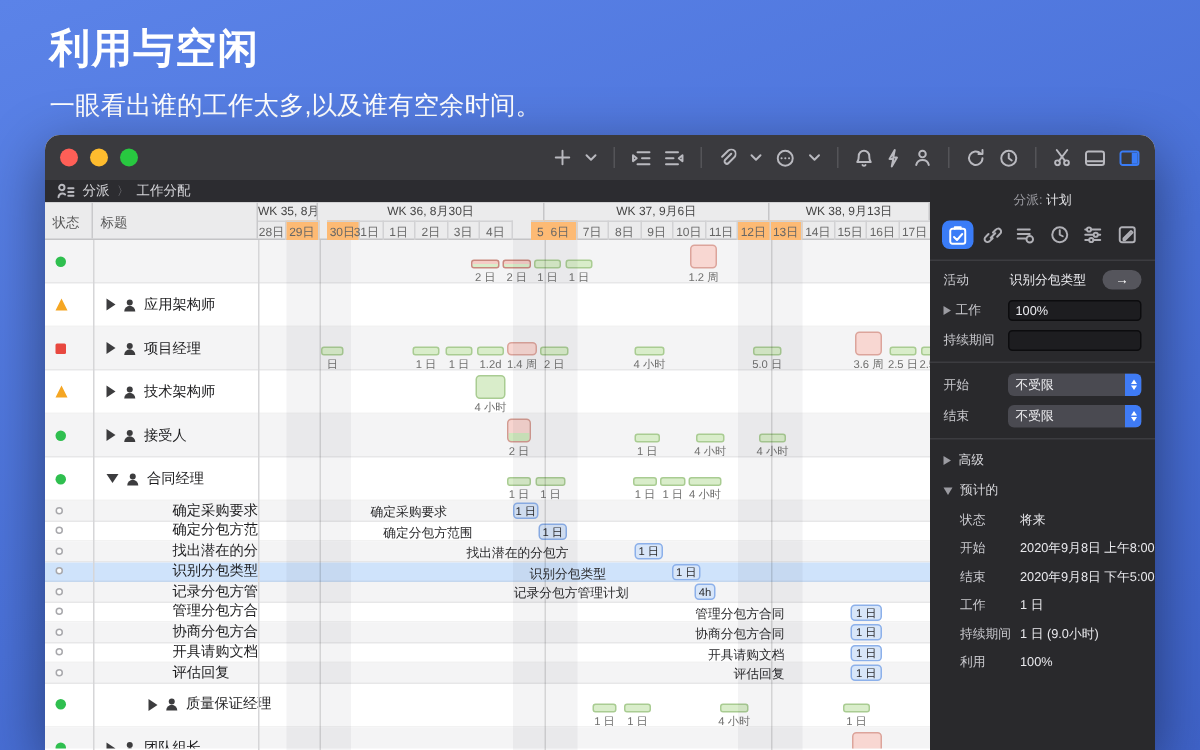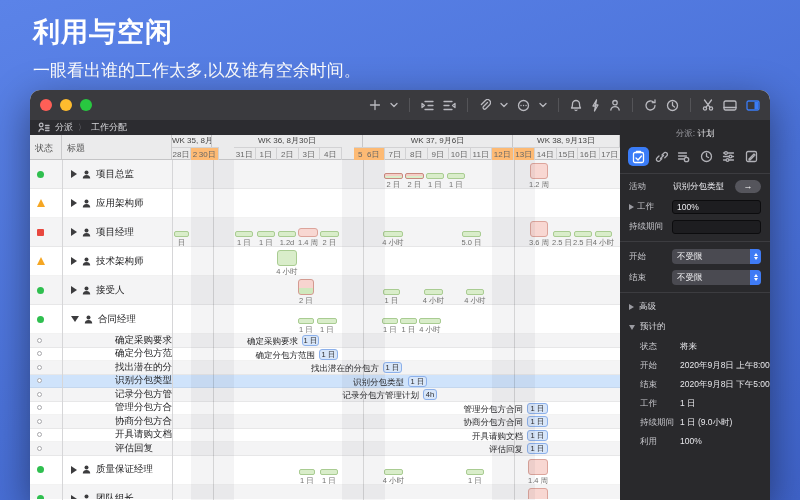--- a/index.html
+++ b/index.html
@@ -47,21 +47,21 @@
   .day-cell { position:absolute; top:12px; height:13px; border-right:1px solid #d2d2d4;
     border-top:1px solid #d2d2d4; font-size:8px; color:#666; text-align:center; line-height:13px; overflow:hidden; }
   .day-cell.we { background:#fdba74; }
   
   .rows { position:relative; height:339px; overflow:hidden; }
   .grid-row { position:relative; display:flex; width:100%; border-bottom:1px solid rgba(0,0,0,.05); }
   .grid-row.stripe { background:#f4f4f5; }
   .grid-row.selected { background:#cfe3fb; }
   .cell-status { width:32px; display:flex; align-items:center; padding-left:7px; }
   .cell-title { width:110px; display:flex; align-items:center; font-size:9.5px; color:#1d1d1f; gap:5px; overflow:hidden; white-space:nowrap; }
-  .cell-gantt { flex:1; position:relative; overflow:hidden; }
+  .cell-gantt { flex:1; position:relative; overflow:hidden;margin-left:40px; }
   .st-green { width:7px; height:7px; border-radius:50%; background:#2fbf4f; }
   .st-orange { width:0; height:0; border-left:4.5px solid transparent; border-right:4.5px solid transparent; border-bottom:8px solid #f5a623; }
   .st-red { width:7px; height:7px; background:#e8483f; border-radius:1px; }
   .st-open { width:5px; height:5px; border-radius:50%; border:1px solid #a8a8ac; background:#fff; }
   .disc-r { width:0; height:0; border-top:4px solid transparent; border-bottom:4px solid transparent; border-left:6px solid #3c3c3e; }
   .disc-d { width:0; height:0; border-left:4px solid transparent; border-right:4px solid transparent; border-top:6px solid #3c3c3e; }
   
   .bar { position:absolute; border-radius:2px; }
   .bar.s { top:13px; height:6px; }
   .bar.t { top:3px; height:16px; border-radius:3px; }
@@ -258,21 +258,21 @@
           <div class="hc status">状态</div>
           <div class="hc">标题</div>
         </div>
         <div class="hdr-tl" id="timeline-header">
             <div class="wk-seg" style="left: 0px; width: 40px;">WK 35, 8月23日</div>
             <div class="wk-seg" style="left: 40px; width: 151px;">WK 36, 8月30日</div>
             <div class="wk-seg" style="left: 191px; width: 150px;">WK 37, 9月6日</div>
             <div class="wk-seg" style="left: 341px; width: 107px;">WK 38, 9月13日</div>
             <div class="day-cell" style="left: 0px; width: 19px;">28日</div>
             <div class="day-cell we" style="left: 19px; width: 21.5px;">29日</div>
-            <div class="day-cell we" style="left: 25px; width: 21.5px;">30日</div>
+            <div class="day-cell we" style="left: 46px; width: 21.5px;">30日</div>
             <div class="day-cell" style="left: 62px; width: 21.5px;">31日</div>
             <div class="day-cell" style="left: 83.5px; width: 21.5px;">1日</div>
             <div class="day-cell" style="left: 105px; width: 21.5px;">2日</div>
             <div class="day-cell" style="left: 126.5px; width: 21.5px;">3日</div>
             <div class="day-cell" style="left: 148px; width: 21.5px;">4日</div>
             <div class="day-cell we" style="left: 182px; width: 21.5px;">5日</div>
             <div class="day-cell we" style="left: 191px; width: 21.5px;">6日</div>
             <div class="day-cell" style="left: 212.5px; width: 21.5px;">7日</div>
             <div class="day-cell" style="left: 234px; width: 21.5px;">8日</div>
             <div class="day-cell" style="left: 255.5px; width: 21.5px;">9日</div>
@@ -283,28 +283,20 @@
             <div class="day-cell" style="left: 363px; width: 21.5px;">14日</div>
             <div class="day-cell" style="left: 384.5px; width: 21.5px;">15日</div>
             <div class="day-cell" style="left: 406px; width: 21.5px;">16日</div>
             <div class="day-cell" style="left: 427.5px; width: 21.5px;">17日</div>
           </div>
       </div>
       <div class="rows" id="rows">
           <div class="grid-row stripe" style="height: 29px;">
             <div class="cell-status">
               <span class="st-green"></span>
-            </div>
-            <div class="cell-title">
-              <span class="disc-r" style="margin-left: 9px;"></span>
-              <svg width="9" height="9">
-                <circle cx="4.5" cy="2.6" r="2" fill="#3c3c3e"></circle>
-                <path d="M.8 8.6a3.7 3.7 0 017.4 0z" fill="#3c3c3e"></path>
-              </svg>
-              <span>项目总监</span>
             </div>
             <div class="cell-gantt">
               <div class="bar s over" style="left: 212px; width: 19px;"></div>
               <span class="bar-label" style="left: 191.5px;">2 日</span>
               <div class="bar s over" style="left: 233px; width: 19px;"></div>
               <span class="bar-label" style="left: 212.5px;">2 日</span>
               <div class="bar s g" style="left: 254px; width: 18px;"></div>
               <span class="bar-label" style="left: 233px;">1 日</span>
               <div class="bar s g" style="left: 275px; width: 18px;"></div>
               <span class="bar-label" style="left: 254px;">1 日</span>
@@ -530,21 +522,21 @@
               <span class="st-open"></span>
             </div>
             <div class="cell-title" style="padding-left: 53px;">
               <span>评估回复</span>
             </div>
             <div class="cell-gantt">
               <span class="gtask-label" style="right: 97px;">评估回复</span>
               <div class="cap" style="left: 355px; width: 21px;">1 日</div>
             </div>
           </div>
-          <div class="grid-row" style="height: 29px;">
+          <div class="grid-row" style="height: 29px; gap: 28px;">
             <div class="cell-status">
               <span class="st-green"></span>
             </div>
             <div class="cell-title">
               <span class="disc-r" style="margin-left: 9px;"></span>
               <svg width="9" height="9">
                 <circle cx="4.5" cy="2.6" r="2" fill="#3c3c3e"></circle>
                 <path d="M.8 8.6a3.7 3.7 0 017.4 0z" fill="#3c3c3e"></path>
               </svg>
               <span>质量保证经理</span>

